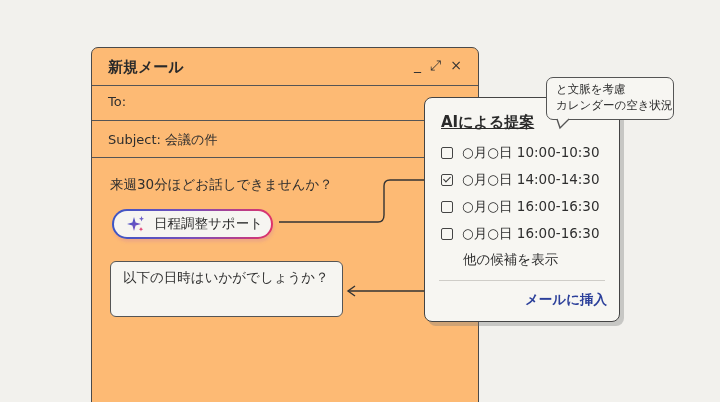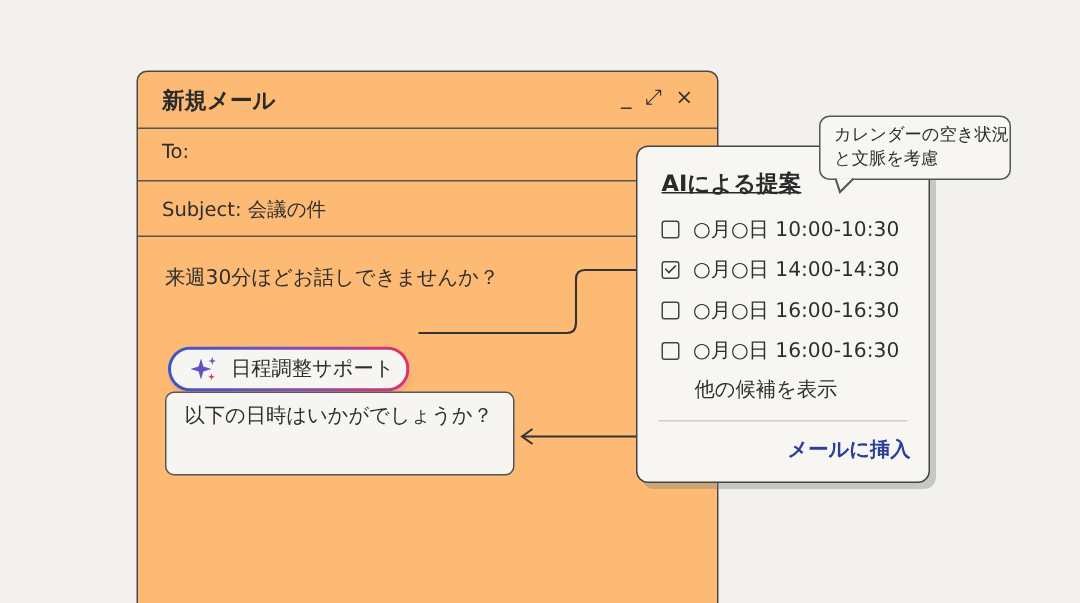--- a/index.html
+++ b/index.html
@@ -21,21 +21,21 @@
   .field { left:16px; font-size:13px; color:#2e2e2e; }
   .body-text { left:18px; top:128px; font-size:13.5px; color:#2e2e2e; }
   .pill {
     left:20px; top:161px; width:161px; height:30px; box-sizing:border-box;
     border-radius:16px; border:2px solid transparent;
     background:
       linear-gradient(#f6f5f1,#f6f5f1) padding-box,
       linear-gradient(90deg,#3b56c6,#7a4fb8,#e0326a) border-box;
     box-shadow: 1px 3px 3px rgba(200,120,170,0.25);
     display:flex; align-items:center; padding-left:12px; gap:8px;
-    font-size:13.5px; color:#2e2e2e;margin-top:22px;
+    font-size:13.5px; color:#2e2e2e;
   }
   .reply {
     left:18px; top:213px; width:233px; height:56px; box-sizing:border-box;
     border:1.4px solid #555; border-radius:6px; background:#f6f5f1;
     padding:5px 0 0 12px; font-size:13.5px; line-height:20px; color:#2e2e2e;
   }
   .panel {
     left:424px; top:97px; width:196px; height:225px; box-sizing:border-box;
     background:#f7f6f2; border:1.6px solid #444; border-radius:8px;
     box-shadow: 4px 4px 0 rgba(120,120,120,0.35);
@@ -120,19 +120,19 @@
     <div class="cb"></div>
     <span>○月○日 16:00-16:30</span>
   </div>
 
   <div class="abs more">他の候補を表示</div>
   <div class="abs panel-sep"></div>
   <div class="abs insert">メールに挿入</div>
 </div>
 
 <div class="abs tip">
+  <div>と文脈を考慮</div>
   <div>カレンダーの空き状況</div>
-  <div>と文脈を考慮</div>
 </div>
 <svg class="abs" style="left:556px;top:118px;" width="16" height="12">
   <path d="M1 1 L4 10 L13 1" fill="#f7f6f2" stroke="#555" stroke-width="1.4"></path>
   <path d="M2 0.4 L12 0.4" stroke="#f7f6f2" stroke-width="1.6"></path>
 </svg>
 
 </body></html>

